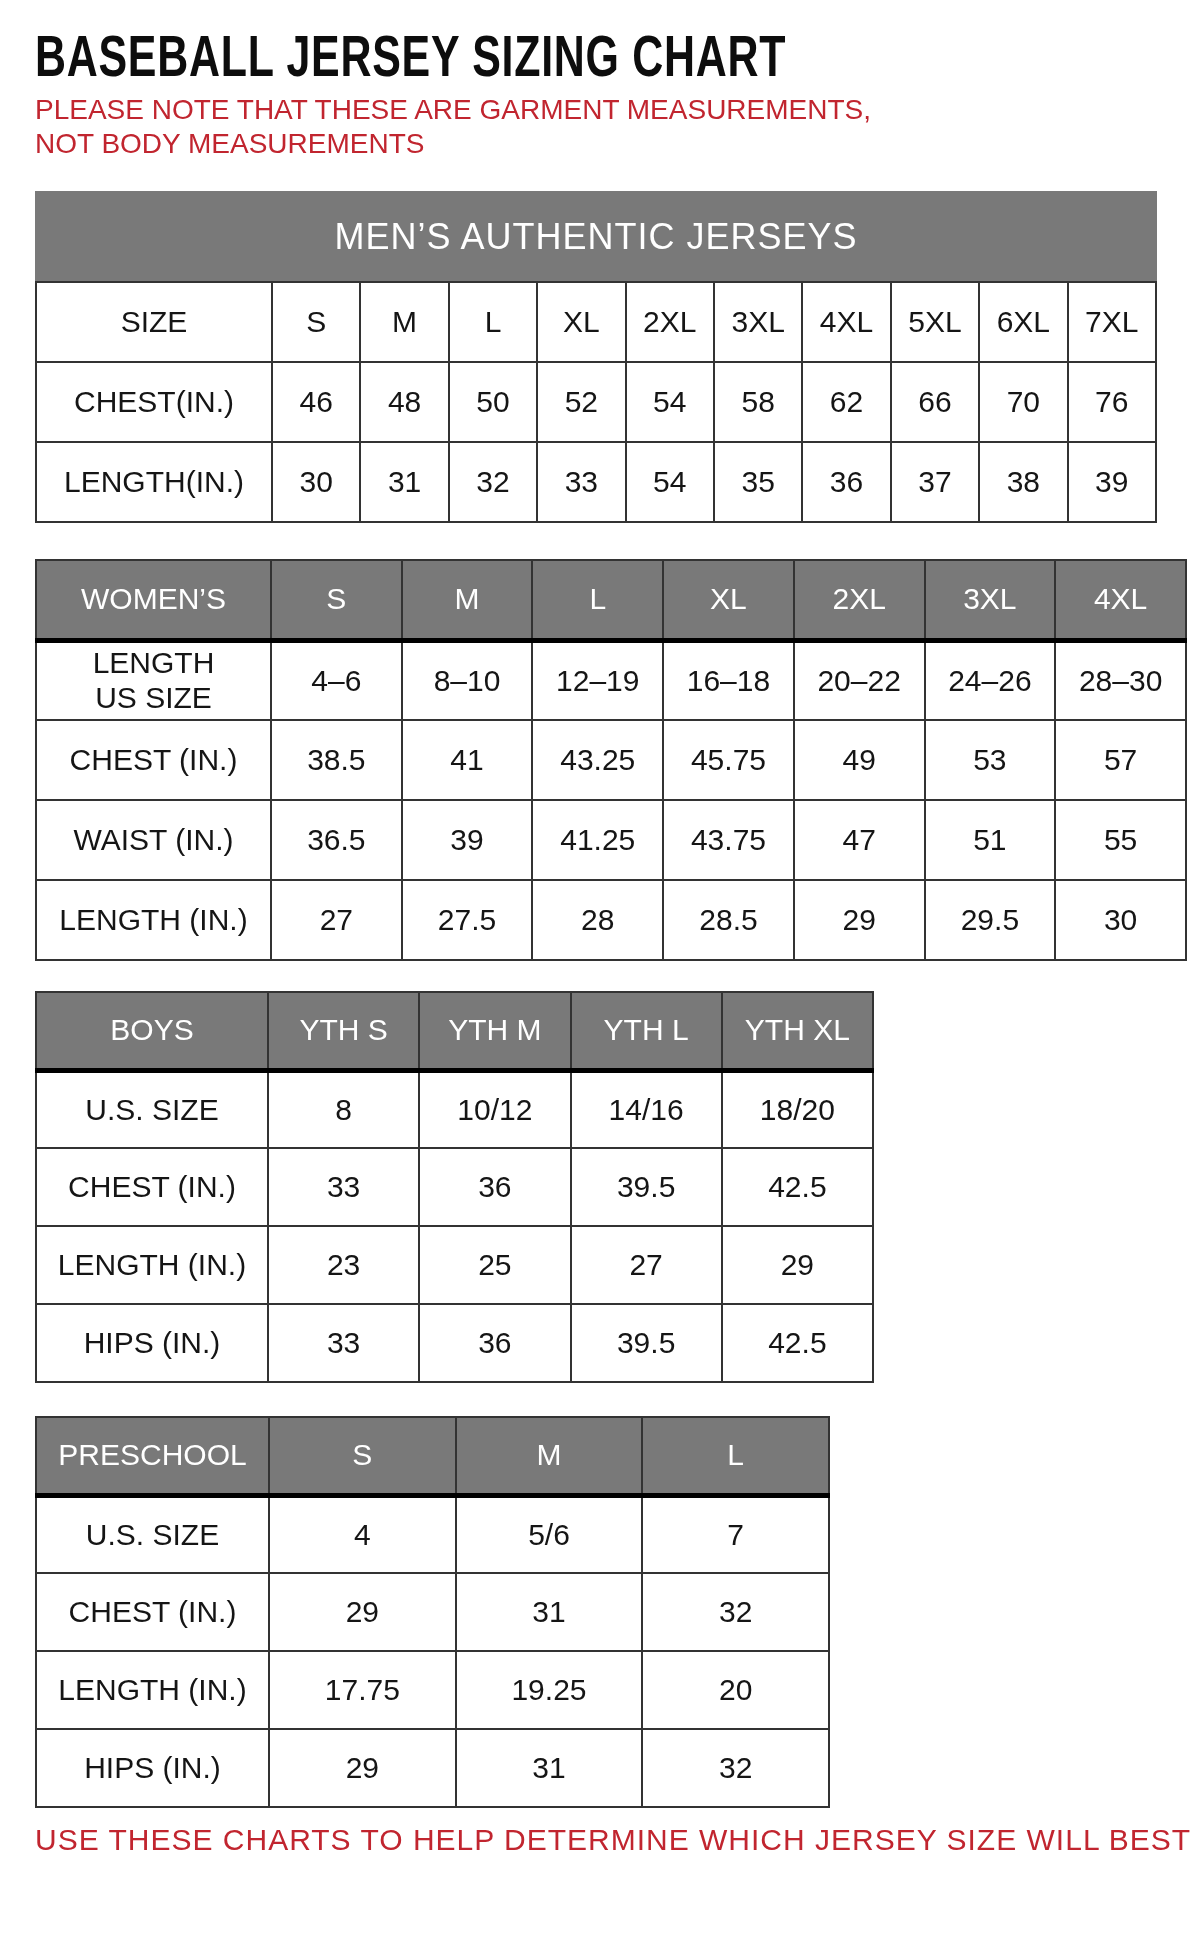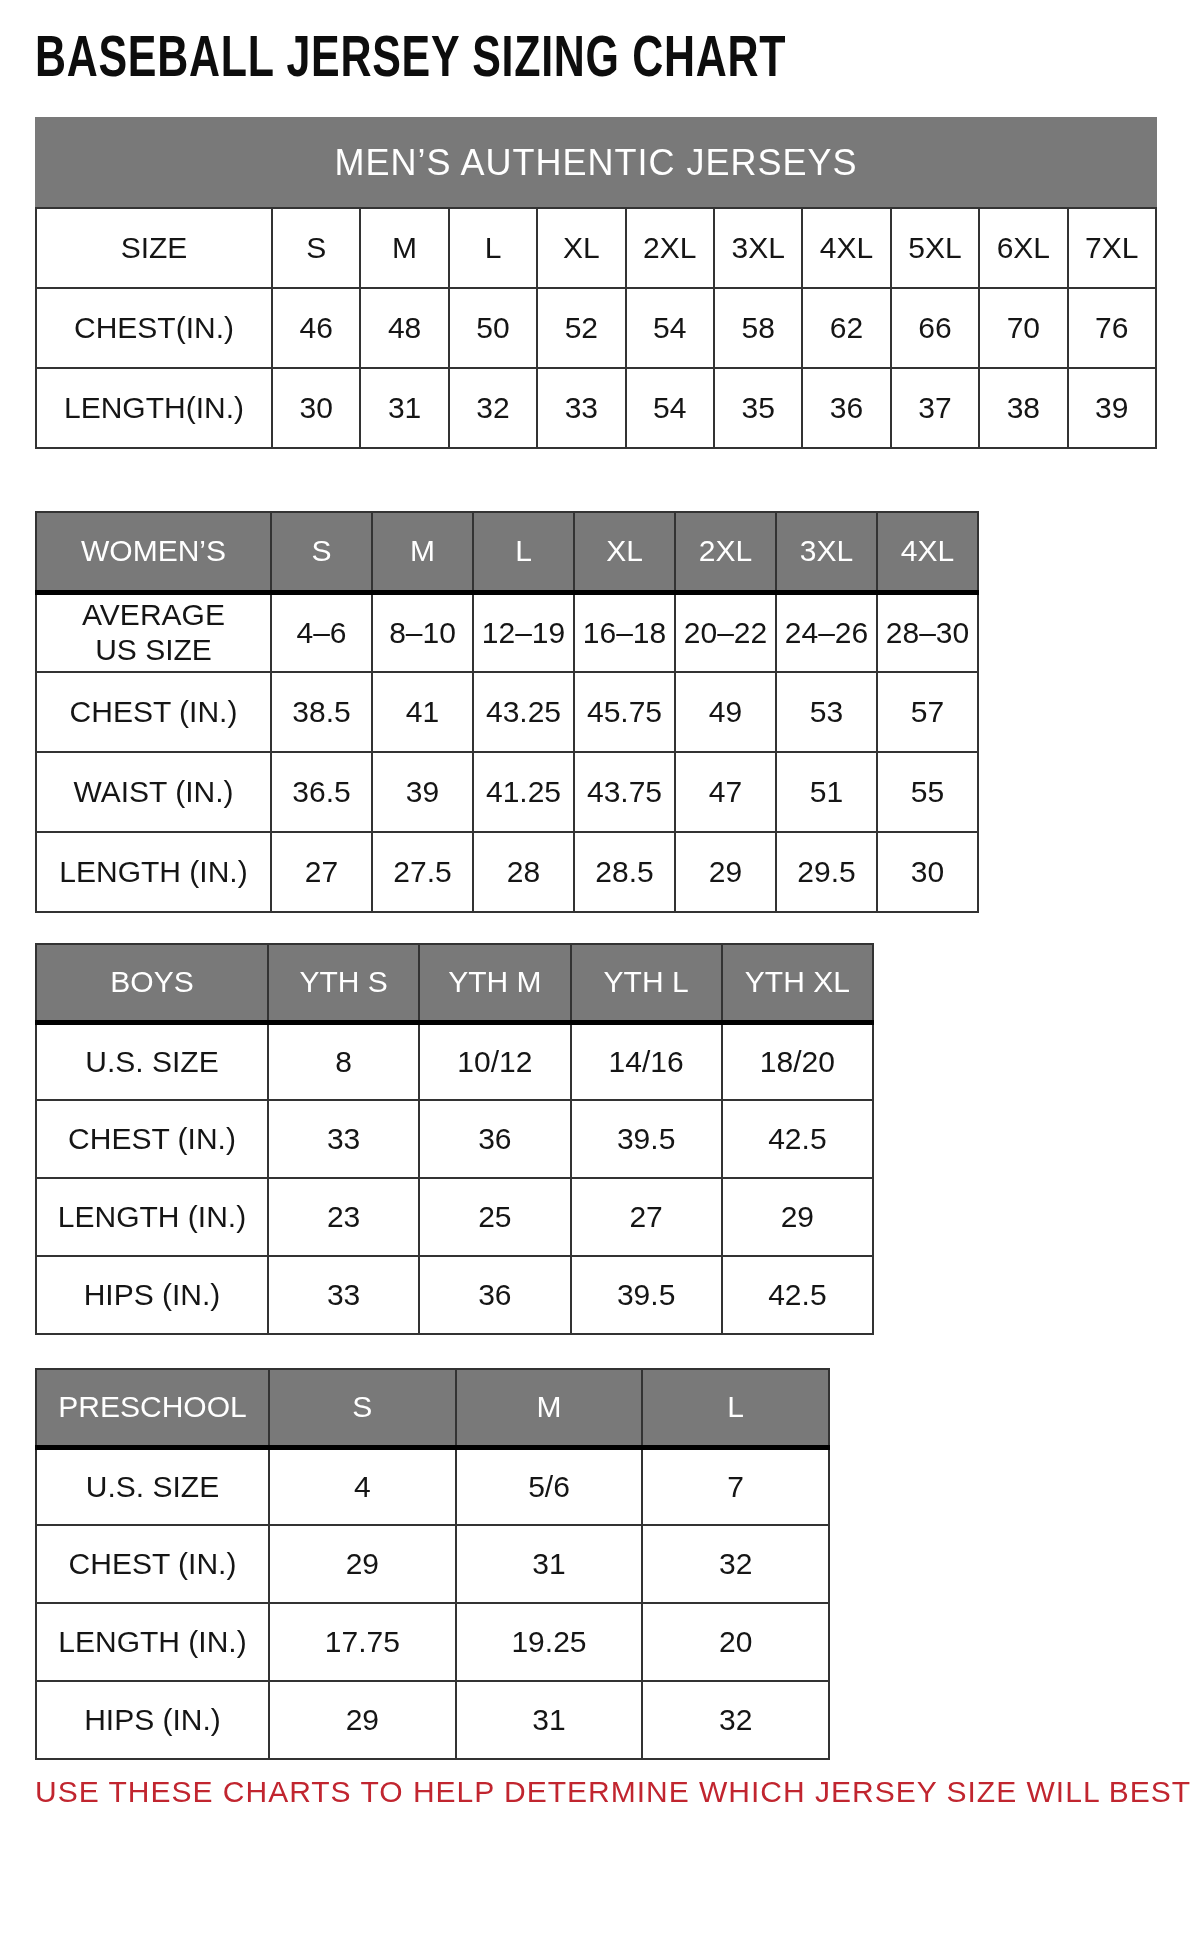--- a/index.html
+++ b/index.html
@@ -77,40 +77,41 @@
     background: var(--gray, #797979);
     color: #ffffff;
     font-size: 36px;
     letter-spacing: 1px;
     border: 2px solid var(--gray, #797979);
     border-bottom: 2px solid #333333;
   }
 
   
   table.mens      { width: 1122px; margin-top: 30px; border-radius: 7px; }
-  table.womens    { width: 944px;  margin-top: 62px; }
+  table.womens    { width: 1152px;  margin-top: 36px; }
   table.boys      { width: 839px;  margin-top: 30px; }
   table.preschool { width: 795px;  margin-top: 33px; }
 
   table.mens      col.col-label { width: 236px; }
   table.womens    col.col-label { width: 235px; }
   table.boys      col.col-label { width: 232px; }
   table.preschool col.col-label { width: 233px; }
 
   table.mens tr, table.womens tr { height: 80px; }
   table.mens tr.banner-row { height: 90px; }
   table.boys tr, table.preschool tr { height: 78px; }
 </style>
 </head>
 <body>
 
 <div class="page">
 
   <h1 class="title"><span class="condensed">BASEBALL JERSEY SIZING CHART</span></h1>
 
+  <p class="note">PLEASE NOTE THAT THESE ARE GARMENT MEASUREMENTS, NOT BODY MEASUREMENTS</p>
 
   <table class="sizing-table mens">
     <colgroup>
       <col class="col-label">
         <col>
         <col>
         <col>
         <col>
         <col>
         <col>
@@ -181,21 +182,21 @@
           <th>WOMEN’S</th>
           <th>S</th>
           <th>M</th>
           <th>L</th>
           <th>XL</th>
           <th>2XL</th>
           <th>3XL</th>
           <th>4XL</th>
         </tr>
         <tr>
-          <th class="row-label">AVERAGE
+          <th class="row-label">LENGTH
 US SIZE</th>
           <td class="value-cell">4–6</td>
           <td class="value-cell">8–10</td>
           <td class="value-cell">12–19</td>
           <td class="value-cell">16–18</td>
           <td class="value-cell">20–22</td>
           <td class="value-cell">24–26</td>
           <td class="value-cell">28–30</td>
         </tr>
         <tr>

